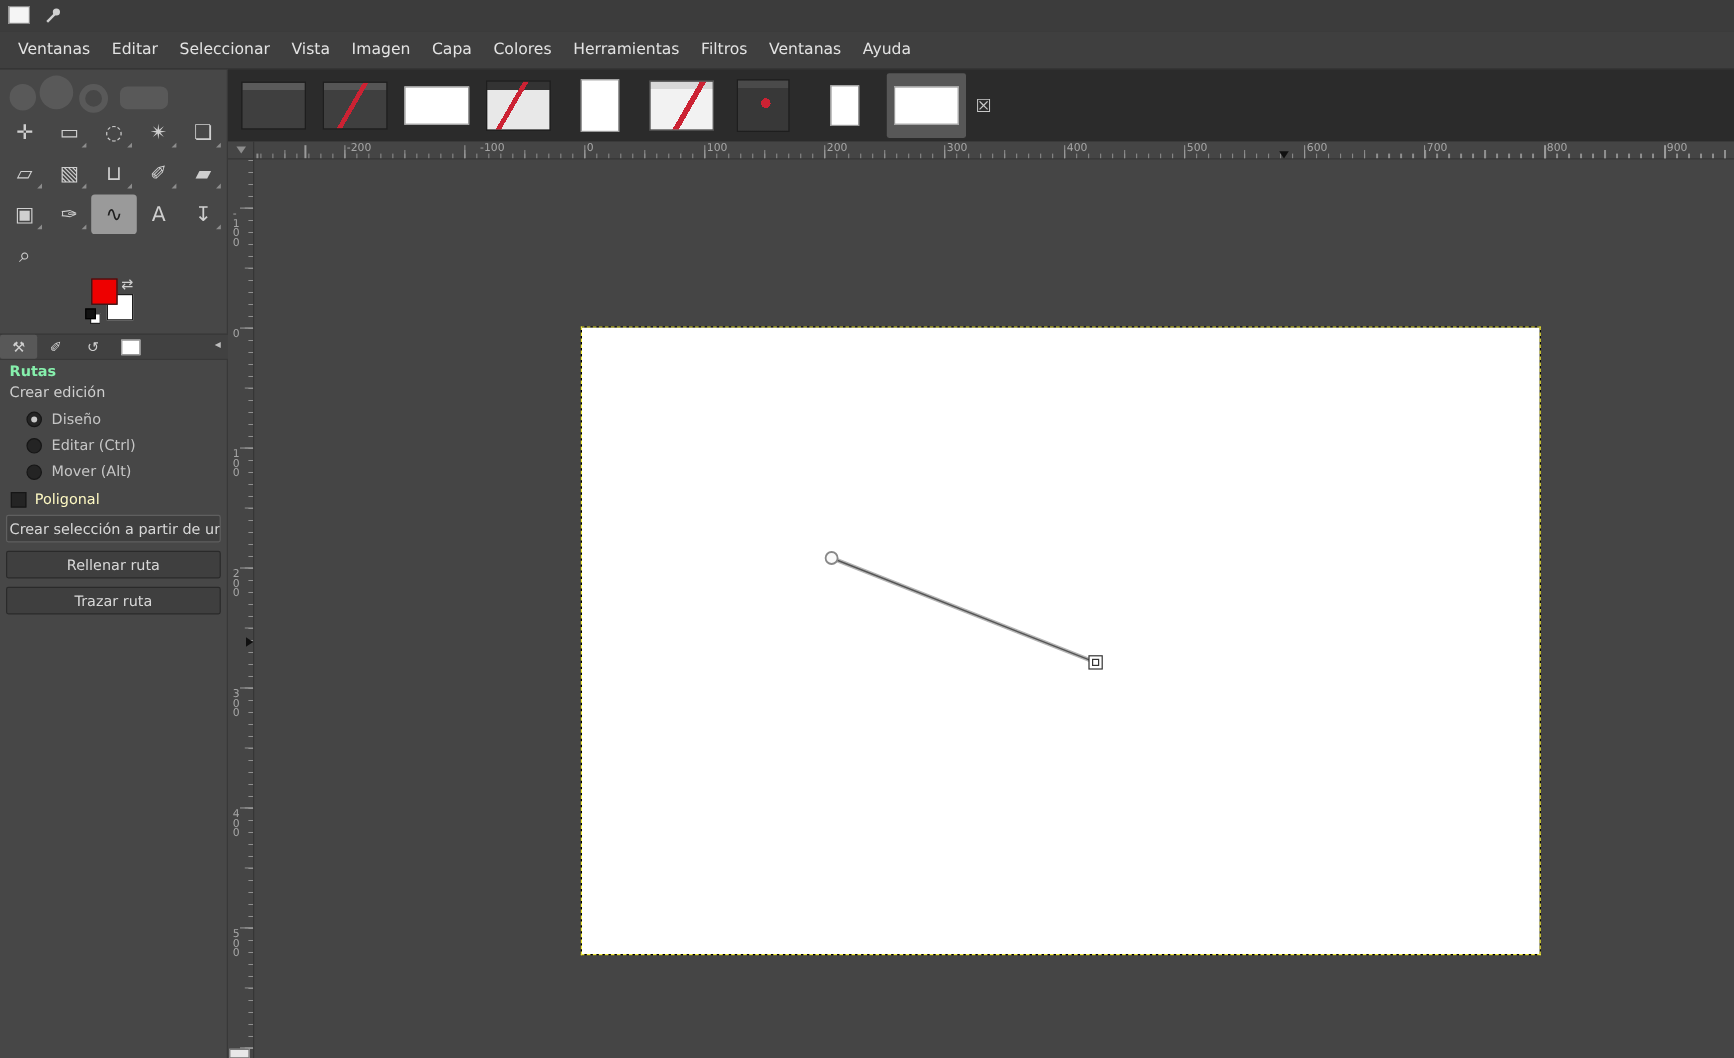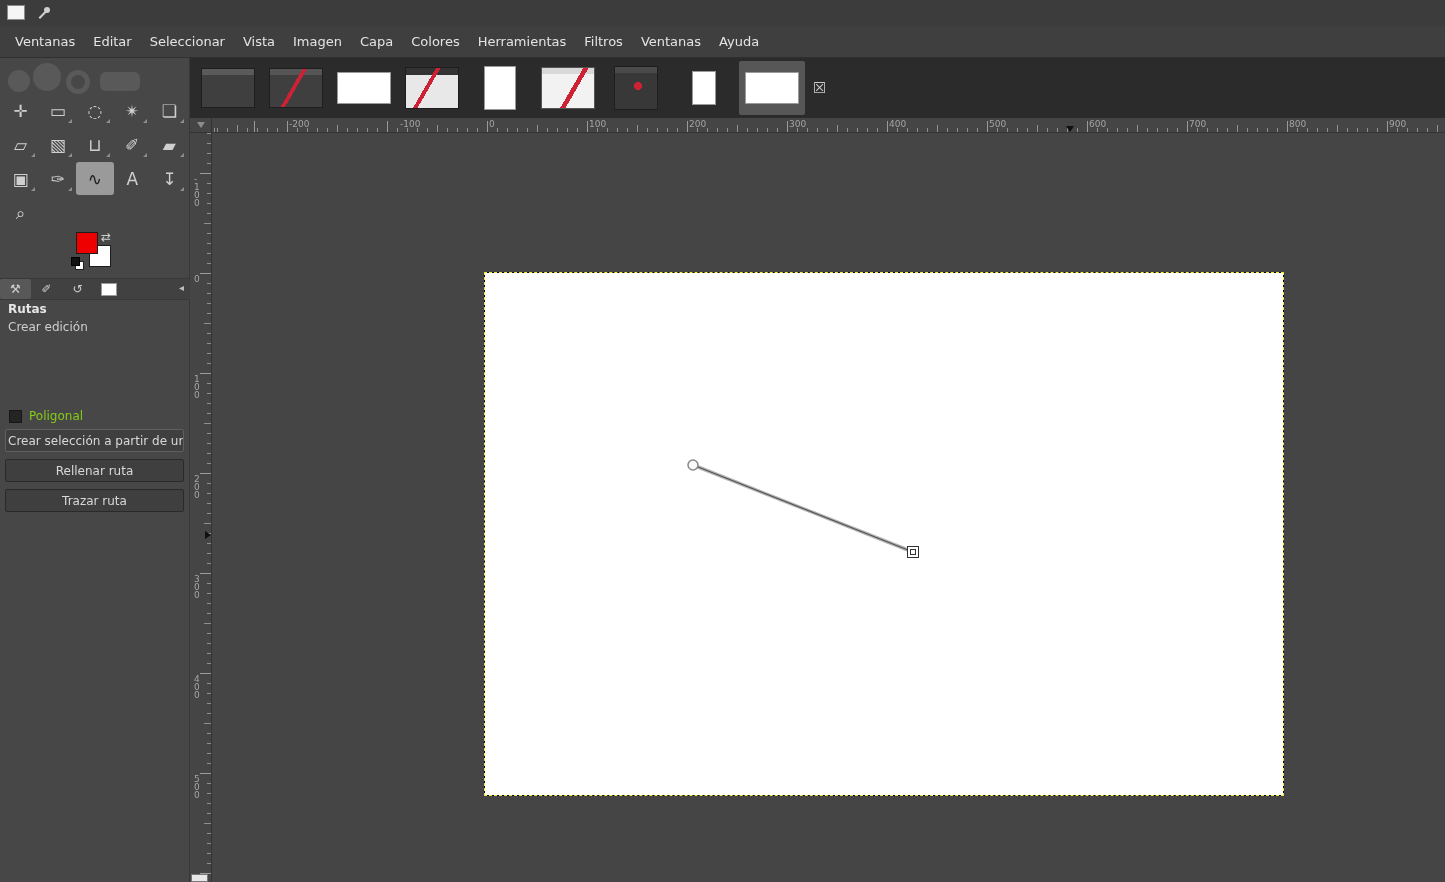--- a/index.html
+++ b/index.html
@@ -40,30 +40,30 @@
   .mini::before{content:"";position:absolute;left:4px;top:4px;width:7px;height:7px;background:#fff;border:1px solid #222;}
   .mini::after{content:"";position:absolute;left:0;top:0;width:7px;height:7px;background:#111;border:1px solid #000;}
   .swap{position:absolute;left:101px;top:172px;font-size:12px;color:#cfcfcf;}
   
   .dock-tabs{position:absolute;left:0;top:220px;width:190px;height:22px;background:#414141;
              border-top:1px solid #383838;border-bottom:1px solid #383838;display:flex;align-items:stretch;box-sizing:border-box;}
   .dock-tab{width:31px;display:flex;align-items:center;justify-content:center;font-size:12px;color:#cfcfcf;}
   .dock-tab.selected{background:#585858;border-radius:2px;}
   .mini-thumb{width:14px;height:11px;background:#fff;border:1px solid #999;display:block;}
   .dock-corner{position:absolute;right:5px;top:224px;font-size:10px;color:#bdbdbd;}
-  .panel-title{position:absolute;left:8px;top:244px;font-size:12px;font-weight:bold;color:#e5e5e5;}
+  .panel-title{position:absolute;left:8px;top:244px;font-size:12px;font-weight:bold;color:#86efac;}
   .mode-label{position:absolute;left:8px;top:262px;font-size:12px;color:#cfcfcf;}
   .radios{position:absolute;left:0;top:280px;width:190px;}
   .radio-row{height:22px;display:flex;align-items:center;padding-left:22px;box-sizing:border-box;}
   .radio{width:11px;height:11px;border-radius:50%;background:#242424;border:1px solid #161616;position:relative;flex:none;}
   .radio.sel::after{content:"";position:absolute;left:3px;top:3px;width:5px;height:5px;border-radius:50%;background:#c9c9c9;}
   .radio-label{margin-left:8px;font-size:12px;color:#c6c6c6;white-space:nowrap;}
   .check-row{position:absolute;left:9px;top:349px;height:18px;display:flex;align-items:center;}
   .checkbox{width:11px;height:11px;background:#242424;border:1px solid #161616;display:inline-block;flex:none;}
-  .check-label{margin-left:7px;font-size:12px;color:#84cc16;}
+  .check-label{margin-left:7px;font-size:12px;color:#fef9c3;}
   .panel-buttons{position:absolute;left:0;top:371px;width:190px;}
   .panel-btn{display:block;width:179px;height:23px;margin:0 0 7px 5px;background:#3f3f3f;border:1px solid #2a2a2a;
              border-radius:2px;color:#d8d8d8;font-family:"DejaVu Sans",sans-serif;font-size:12px;
              white-space:nowrap;overflow:hidden;text-align:center;padding:0 2px;}
   .panel-btn:first-child{border-color:#5f5f5f;}
   
   .tabstrip{position:absolute;left:190px;top:58px;right:0;height:60px;background:#2b2b2b;
             display:flex;align-items:center;padding-left:5px;box-sizing:border-box;}
   .thumbs{display:flex;gap:2px;align-items:center;height:100%;}
   .thumb{width:66px;height:54px;display:flex;align-items:center;justify-content:center;border-radius:2px;}
@@ -170,20 +170,34 @@
       <div class="dock-tab selected">⚒</div>
       <div class="dock-tab">✐</div>
       <div class="dock-tab">↺</div>
       <div class="dock-tab">
         <span class="mini-thumb"></span>
       </div>
     </div>
   <span class="dock-corner">◂</span>
   <div class="panel-title">Rutas</div>
   <div class="mode-label">Crear edición</div>
+  <div class="radios" id="radios">
+      <div class="radio-row">
+        <span class="radio sel"></span>
+        <span class="radio-label">Diseño</span>
+      </div>
+      <div class="radio-row">
+        <span class="radio"></span>
+        <span class="radio-label">Editar (Ctrl)</span>
+      </div>
+      <div class="radio-row">
+        <span class="radio"></span>
+        <span class="radio-label">Mover (Alt)</span>
+      </div>
+    </div>
   <div class="check-row">
     <span class="checkbox"></span>
     <span class="check-label">Poligonal</span>
   </div>
   <div class="panel-buttons" id="panel-buttons">
       <button class="panel-btn">Crear selección a partir de una ru</button>
       <button class="panel-btn">Rellenar ruta</button>
       <button class="panel-btn">Trazar ruta</button>
     </div>
 </div>

